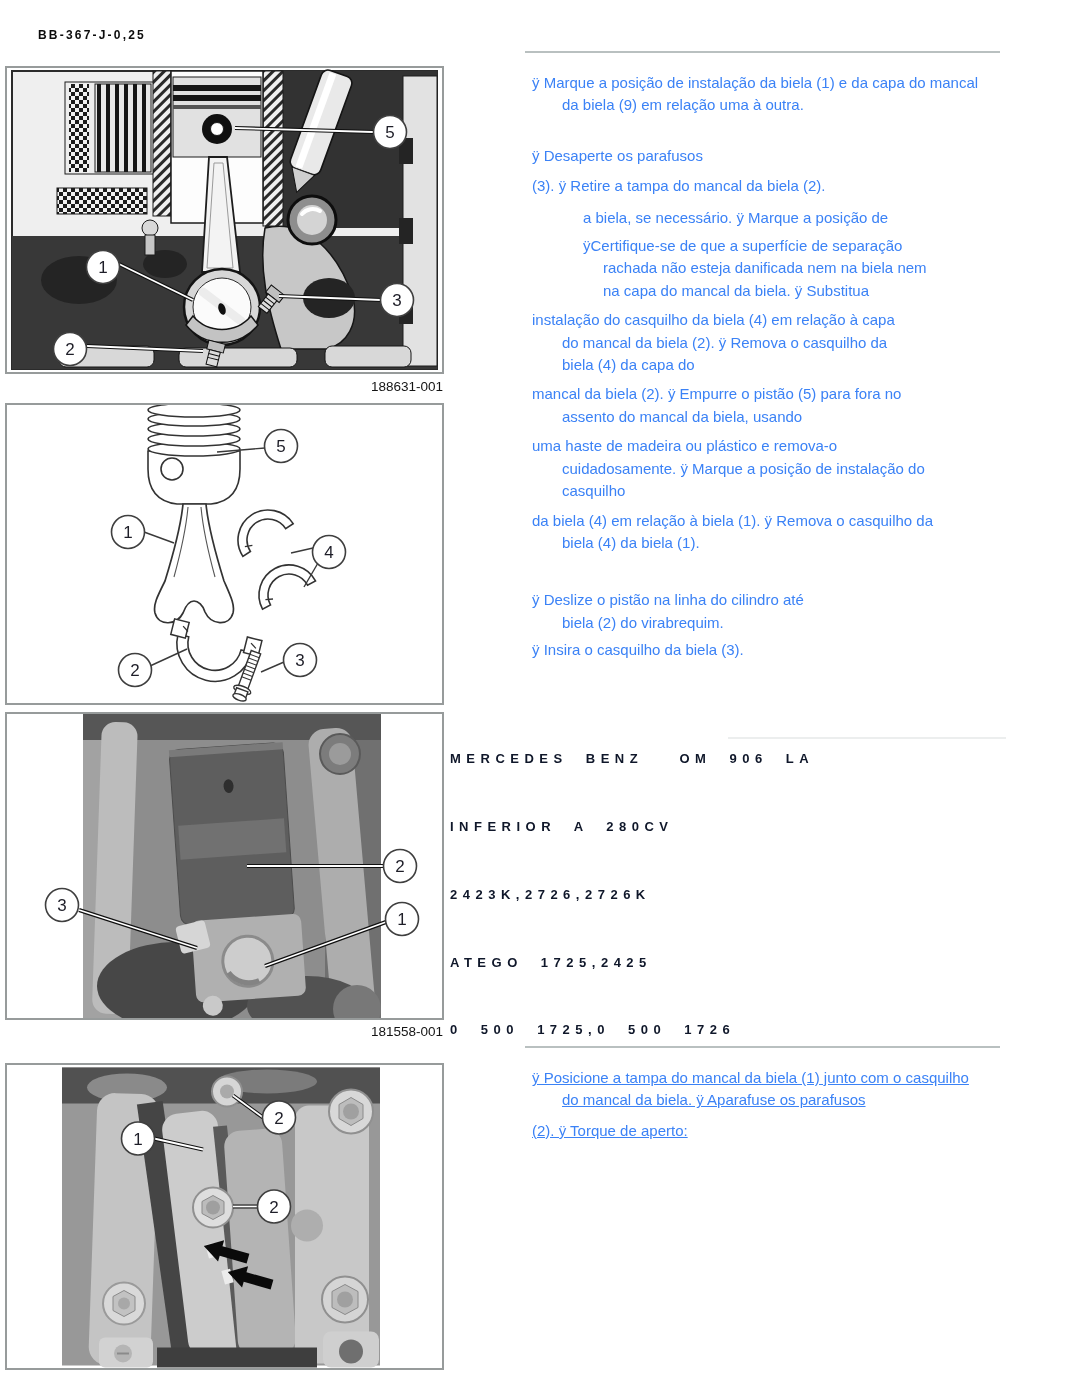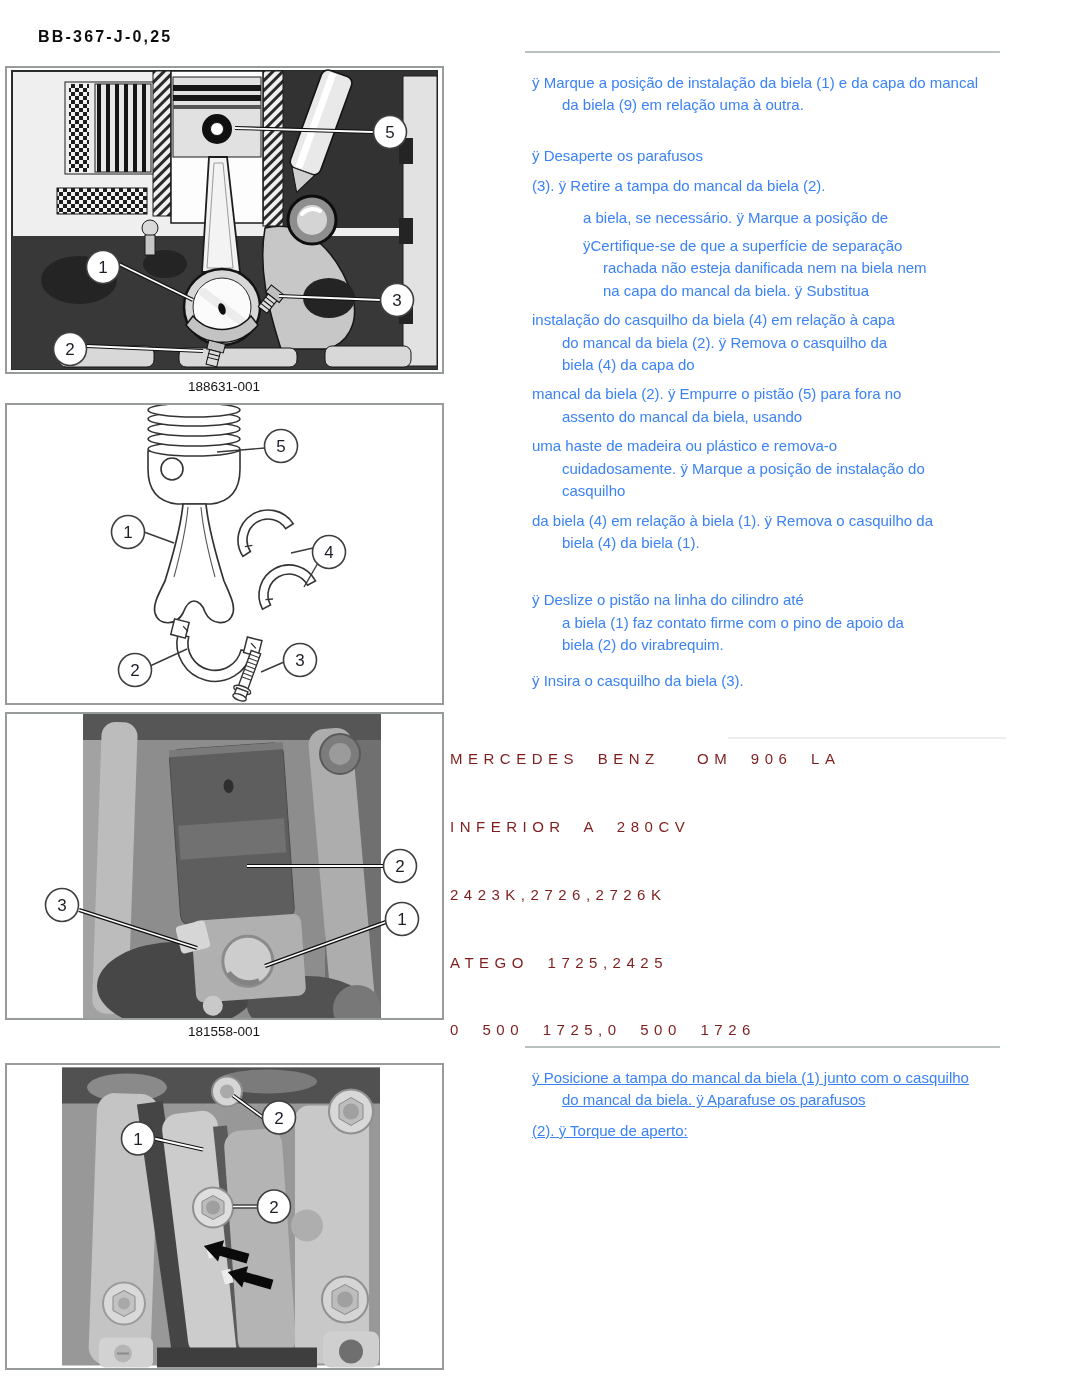--- a/index.html
+++ b/index.html
@@ -3,59 +3,59 @@
 <meta charset="utf-8">
 <style>
   html,body{margin:0;padding:0;}
   body{
     width:1069px;height:1391px;position:relative;background:#ffffff;
     font-family:"Liberation Sans", sans-serif;color:#1b1b1b;overflow:hidden;
   }
   .abs{position:absolute;}
   
   #header-code{
-    left:38px;top:28px;font-size:16px;font-weight:bold;letter-spacing:2.2px;
+    left:38px;top:28px;font-size:12px;font-weight:bold;letter-spacing:2.2px;
     color:#0c0c0c;white-space:pre;
   }
   
   .figbox{
     position:absolute;left:5px;width:439px;box-sizing:border-box;
     border:2px solid #979b9b;background:#fff;overflow:hidden;
   }
   #fig1{top:66px;height:308px;}
   #fig2{top:403px;height:302px;}
   #fig3{top:712px;height:308px;}
   #fig4{top:1063px;height:307px;}
   .figbox svg{display:block;width:100%;height:100%;}
   .figcap{
-    position:absolute;left:5px;width:438px;text-align:center;
+    position:absolute;left:5px;width:438px;text-align:right;
     font-size:13.5px;color:#141414;
   }
   #cap1{top:379px;}
   #cap3{top:1024px;}
   
   .rule{position:absolute;left:525px;width:475px;height:2px;background:#b9c0c0;}
   #rule-top{top:51px;}
   #rule-bottom{top:1046px;}
   #rule-faint{position:absolute;left:728px;top:737px;width:278px;height:1.5px;background:#eceeee;}
   
   .textcol{position:absolute;left:525px;width:482px;font-size:15px;line-height:22.4px;color:#3b82f6;}
   #instr-col{top:66px;}
   #bottom-col{top:1061px;text-decoration:underline;}
   .para{margin:0;}
   .para .ln{display:block;}
   .i0{padding-left:7px;}
   .i1{padding-left:37px;}
   .i2{padding-left:58px;}
   .i3{padding-left:78px;}
-  .mt5{margin-top:13px;}.mt6{margin-top:6px;}.mt7{margin-top:7px;}
+  .mt5{margin-top:5px;}.mt6{margin-top:6px;}.mt7{margin-top:7px;}
   .mt8{margin-top:8px;}.mt9{margin-top:9px;}.mt28{margin-top:28px;}.mt35{margin-top:35px;}
   
   #model-block{
-    left:450px;top:703px;font-weight:normal;font-size:15px;color:#7f1d1d;
+    left:450px;top:703px;font-weight:bold;font-size:13px;color:#0f172a;
     letter-spacing:5.5px;word-spacing:9px;line-height:22.6px;white-space:pre;
   }
   
   .co-circle{fill:#ffffff;stroke:#3f3f3f;stroke-width:1.6px;}
   .co-num{font-family:"Liberation Sans",sans-serif;font-size:17px;fill:#1e1e28;}
   .ldr-dark{stroke:#101010;stroke-width:4px;fill:none;}
   .ldr-lite{stroke:#ffffff;stroke-width:1.8px;fill:none;}
   .ldr-thin{stroke:#3a3a3a;stroke-width:1.4px;fill:none;}
 </style>
 </head>
@@ -407,21 +407,20 @@
     <span class="ln i0">uma haste de madeira ou plástico e remova-o</span>
     <span class="ln i1">cuidadosamente. ÿ Marque a posição de instalação do</span>
     <span class="ln i1">casquilho</span>
   </p>
   <p class="para mt7">
     <span class="ln i0">da biela (4) em relação à biela (1). ÿ Remova o casquilho da</span>
     <span class="ln i1">biela (4) da biela (1).</span>
   </p>
   <p class="para mt35">
     <span class="ln i0">ÿ Deslize o pistão na linha do cilindro até</span>
-    <span class="ln i1">a biela (1) faz contato firme com o pino de apoio da</span>
     <span class="ln i1">biela (2) do virabrequim.</span>
   </p>
   <p class="para mt5">
     <span class="ln i0">ÿ Insira o casquilho da biela (3).</span>
   </p>
 </div>
 
 <div id="model-block" class="abs">
   <div>MERCEDES BENZ  OM 906 LA</div>
   <div>INFERIOR A 280CV</div>

